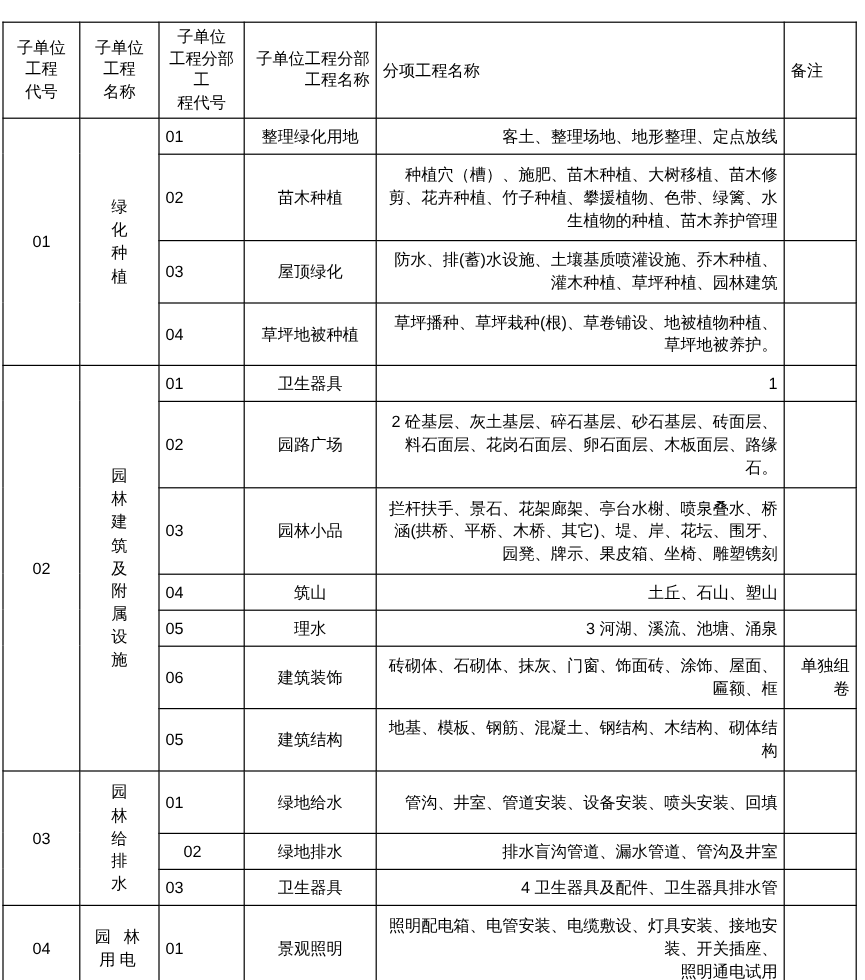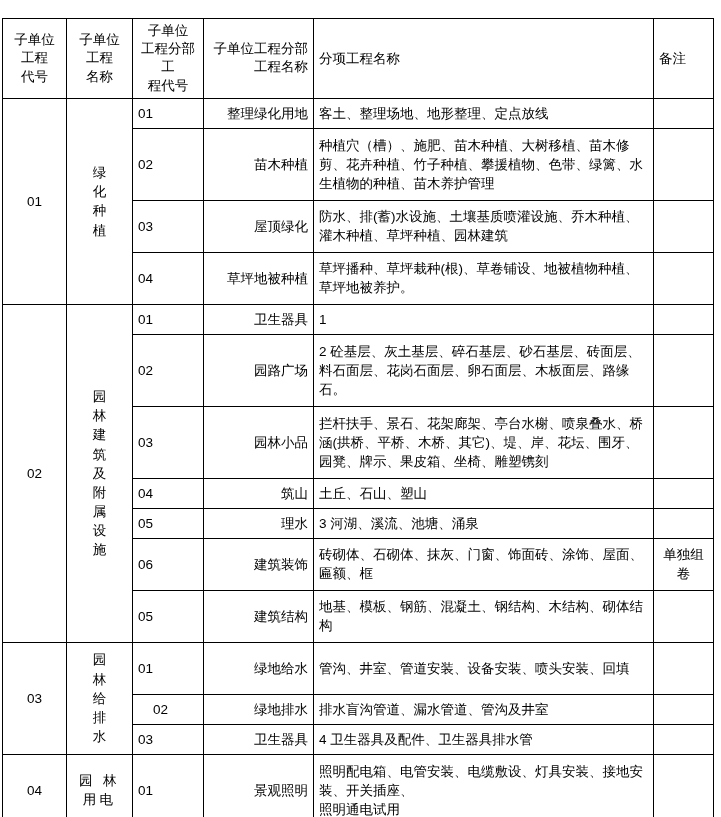--- a/index.html
+++ b/index.html
@@ -59,33 +59,33 @@
   .vstack span { display: block; }
   .subcode-cell {
     text-align: left;
     padding-left: 8px;
     font-size: 13.5px;
   }
   .subcode-cell.indent2 {
     padding-left: 20px;
   }
   .name-cell {
+    text-align: center;
+    padding-left: 8px;
+    font-size: 13.5px;
+  }
+  .desc-cell {
     text-align: right;
-    padding-left: 8px;
-    font-size: 13.5px;
-  }
-  .desc-cell {
-    text-align: left;
     padding-left: 6px;
     padding-right: 4px;
     font-size: 13.5px;
     line-height: 1.5;
   }
   .remark-cell {
-    text-align: center;
+    text-align: right;
     padding-left: 6px;
     font-size: 13.5px;
     line-height: 1.42;
   }
   
   .vlabel {
     text-align: center;
     vertical-align: middle;
     line-height: 1.5;
     font-size: 13.5px;

